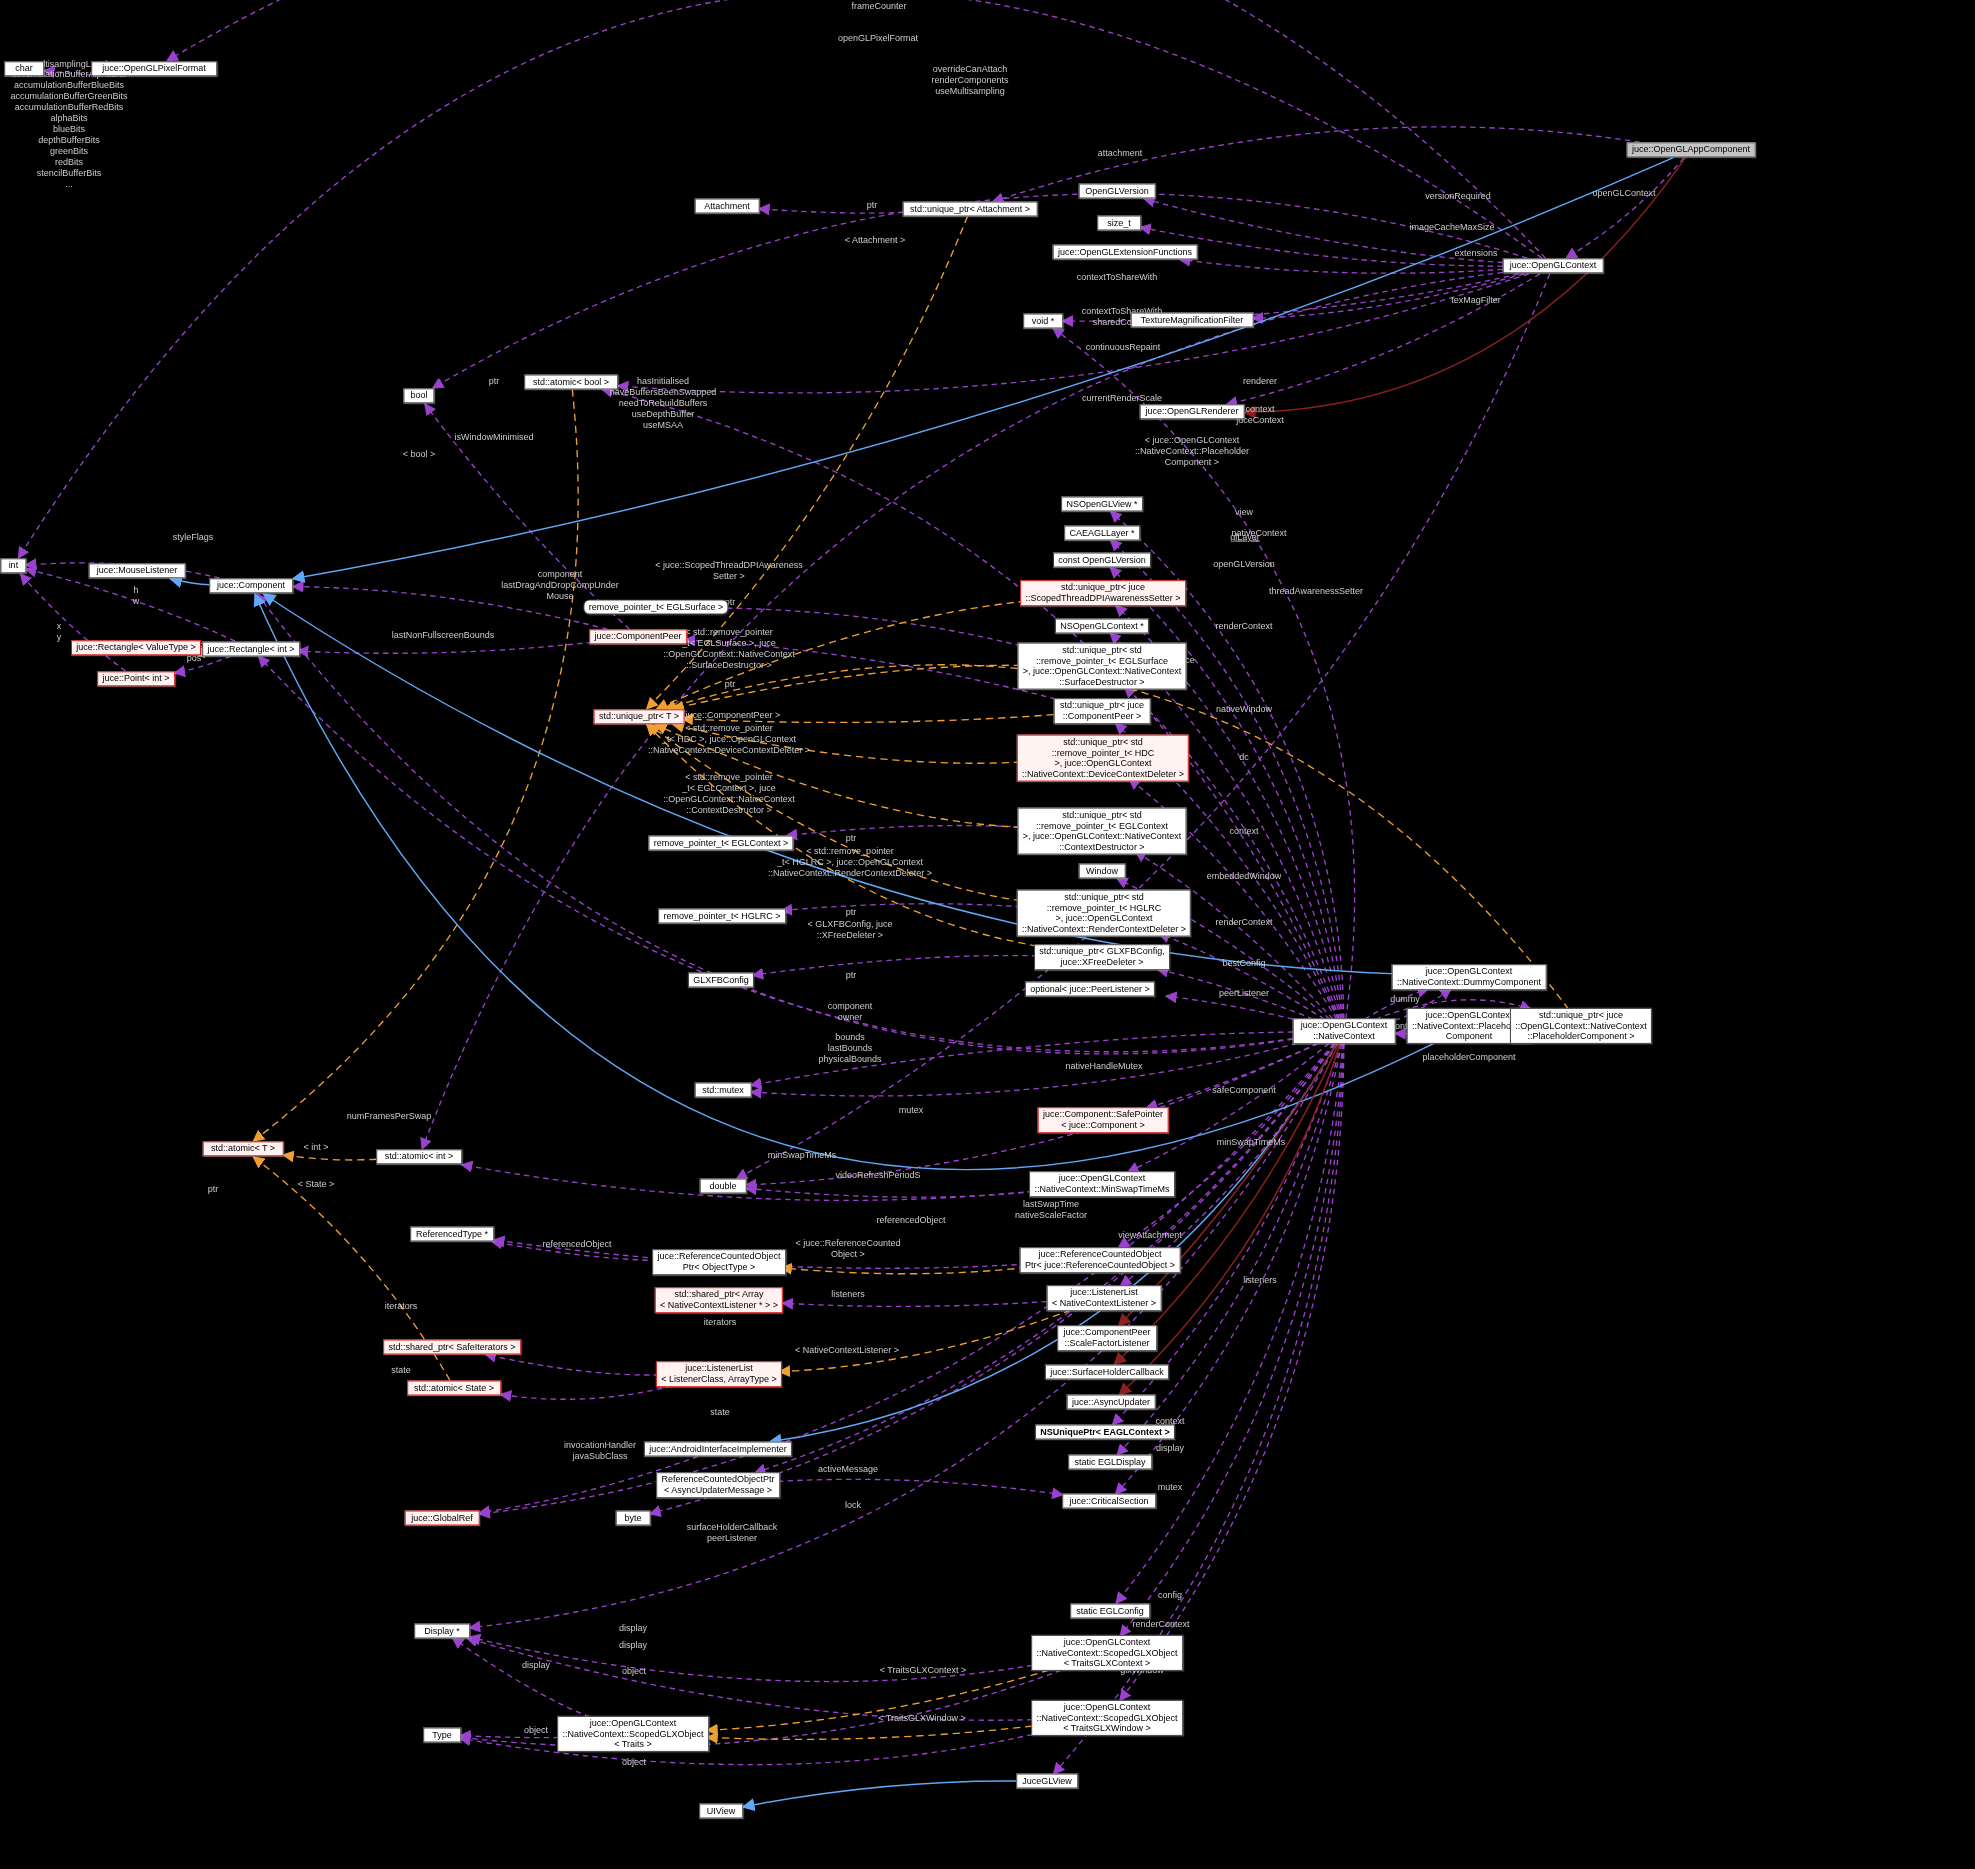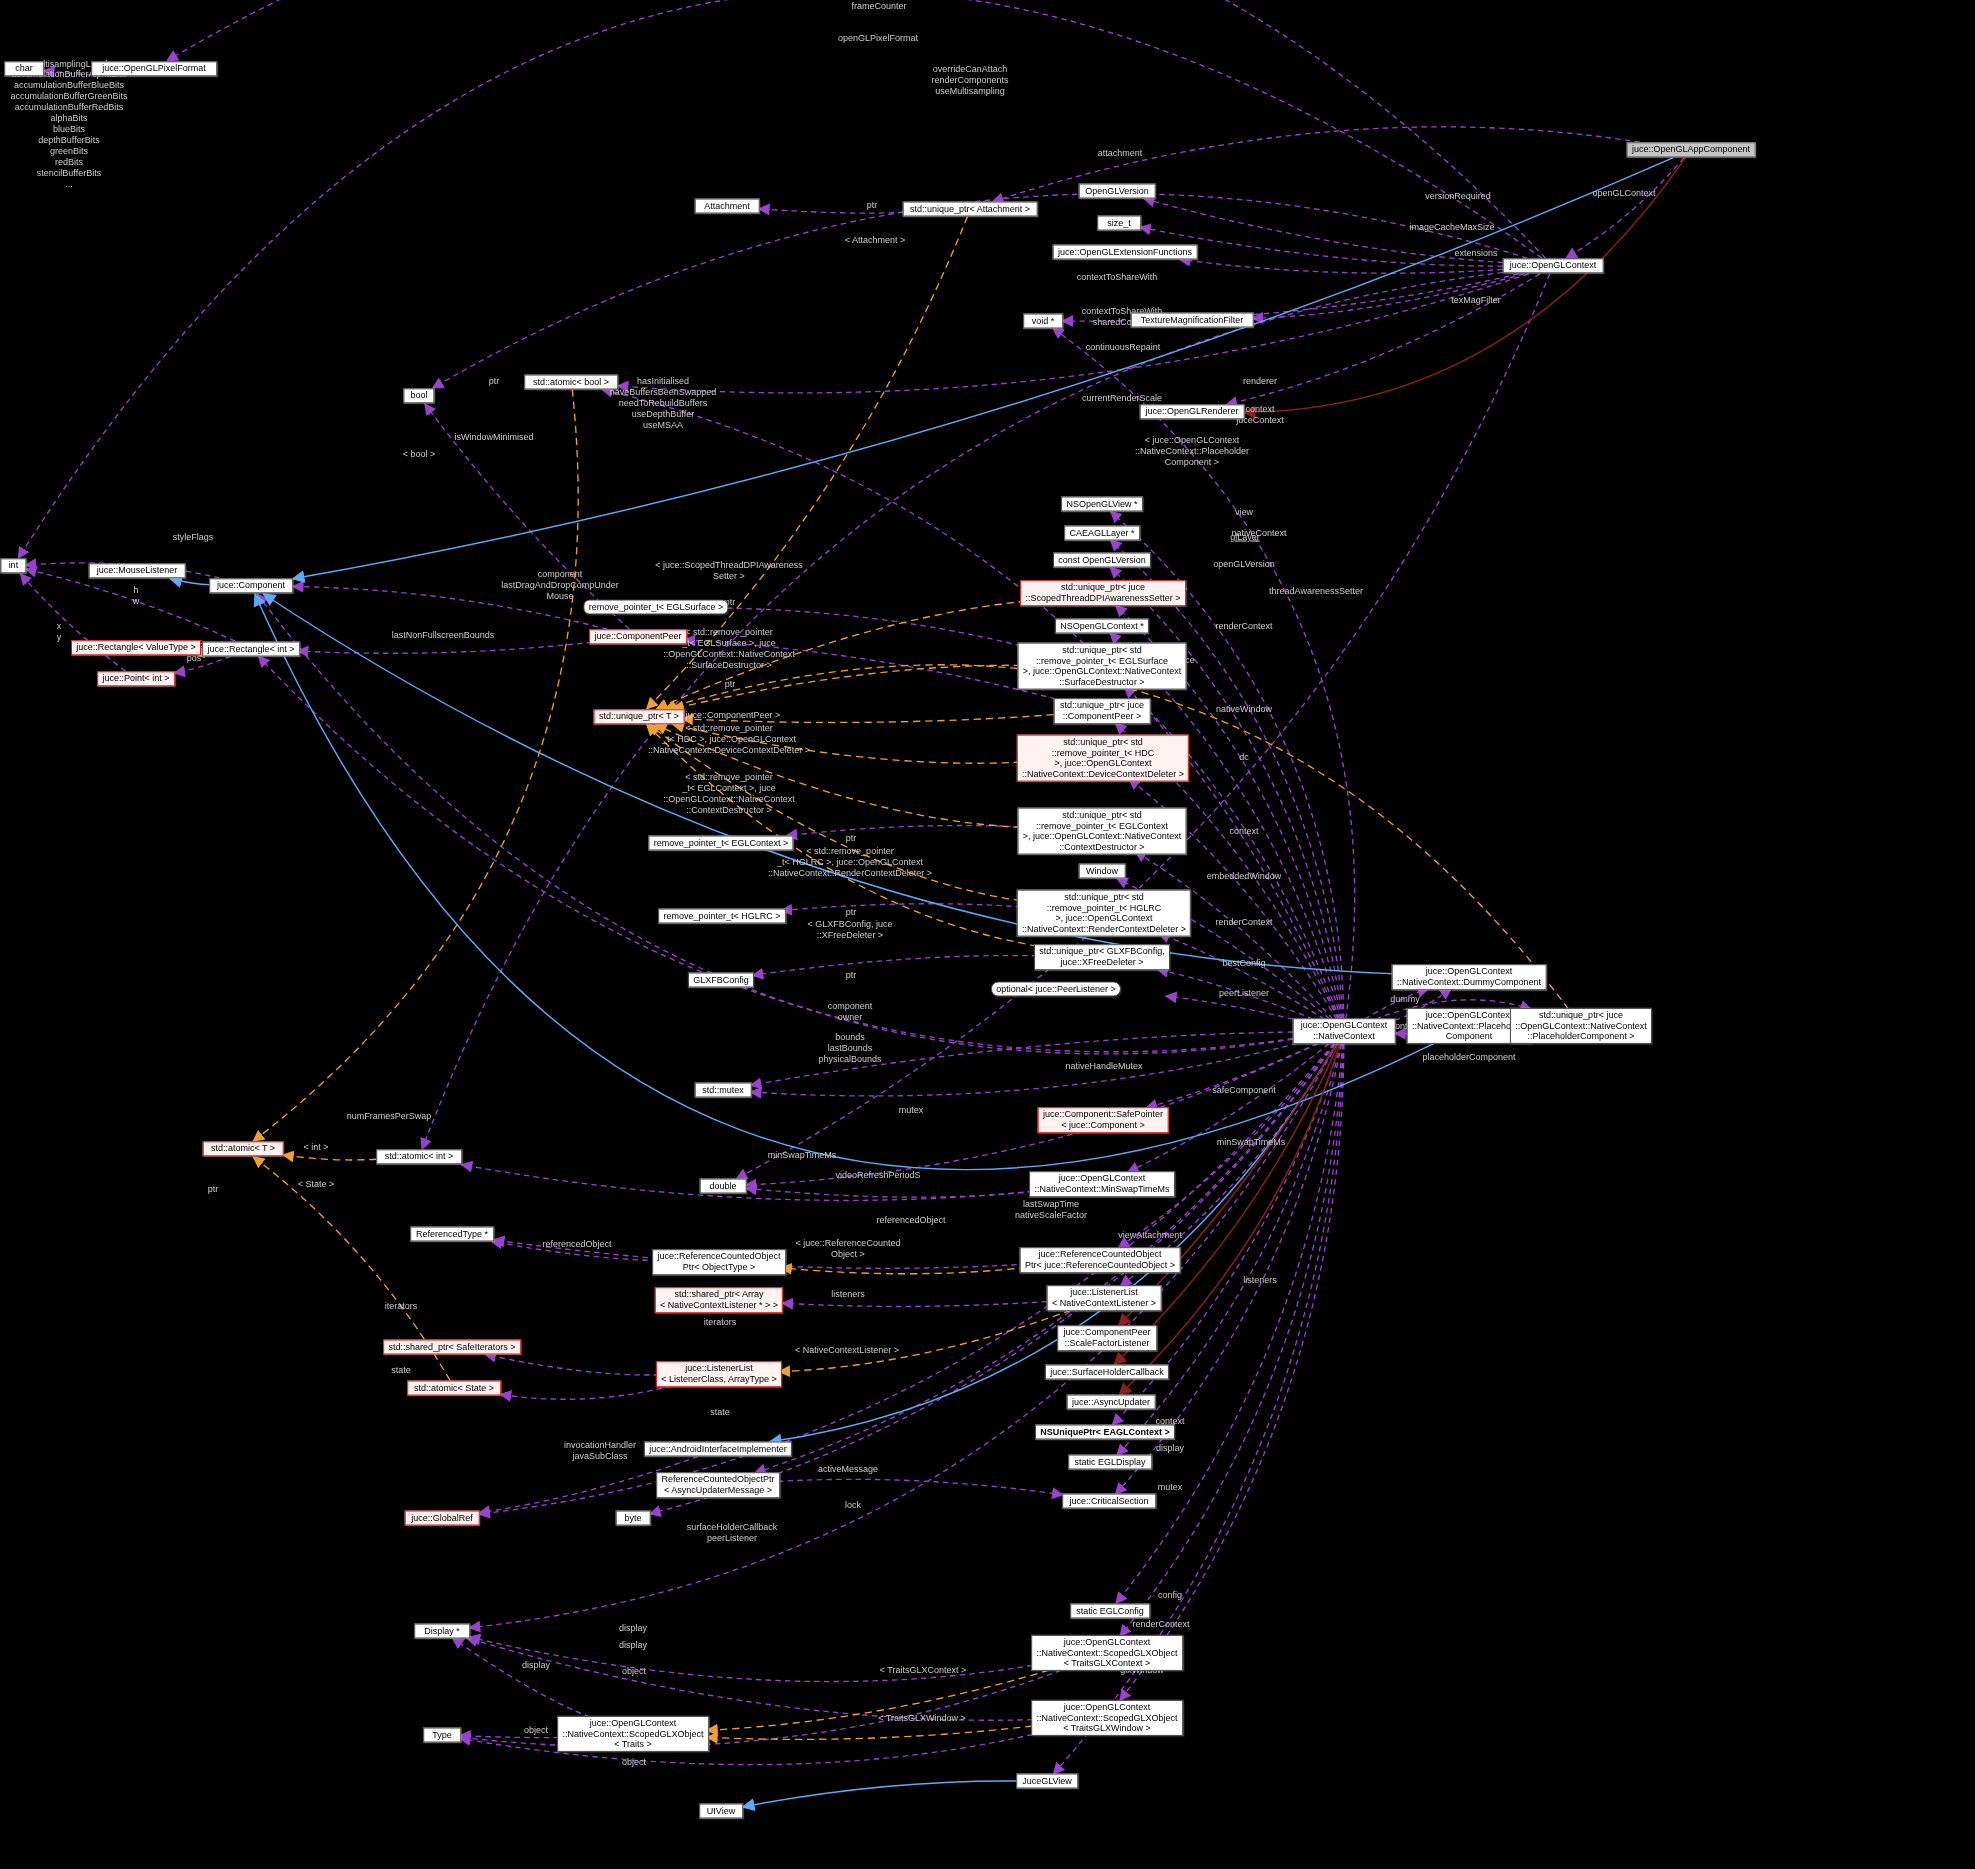--- a/index.html
+++ b/index.html
@@ -338,21 +338,21 @@
 ::remove_pointer_t&lt; EGLContext
 &gt;, juce::OpenGLContext::NativeContext
 ::ContextDestructor &gt;</div>
     <div class="node" style="left: 1102px; top: 871px; min-width: 36px; min-height: 9.7px;">Window</div>
     <div class="node" style="left: 1104px; top: 913px; min-width: 155px; min-height: 36px;">std::unique_ptr&lt; std
 ::remove_pointer_t&lt; HGLRC
 &gt;, juce::OpenGLContext
 ::NativeContext::RenderContextDeleter &gt;</div>
     <div class="node" style="left: 1102px; top: 957px; min-width: 120px; min-height: 19.4px;">std::unique_ptr&lt; GLXFBConfig,
 juce::XFreeDeleter &gt;</div>
-    <div class="node" style="left: 1056px; top: 989px; min-width: 118px; min-height: 9.7px; border-radius: 7px;">optional&lt; juce::PeerListener &gt;</div>
+    <div class="node" style="left: 1090px; top: 989px; min-width: 118px; min-height: 9.7px;">optional&lt; juce::PeerListener &gt;</div>
     <div class="node red" style="left: 1103px; top: 1120px; min-width: 115px; min-height: 19.4px;">juce::Component::SafePointer
 &lt; juce::Component &gt;</div>
     <div class="node" style="left: 1102px; top: 1184px; min-width: 129px; min-height: 19.4px;">juce::OpenGLContext
 ::NativeContext::MinSwapTimeMs</div>
     <div class="node" style="left: 1100px; top: 1260px; min-width: 138px; min-height: 19.4px;">juce::ReferenceCountedObject
 Ptr&lt; juce::ReferenceCountedObject &gt;</div>
     <div class="node" style="left: 1104px; top: 1298px; min-width: 104px; min-height: 19.4px;">juce::ListenerList
 &lt; NativeContextListener &gt;</div>
     <div class="node" style="left: 1107px; top: 1338px; min-width: 89px; min-height: 19.4px;">juce::ComponentPeer
 ::ScaleFactorListener</div>

